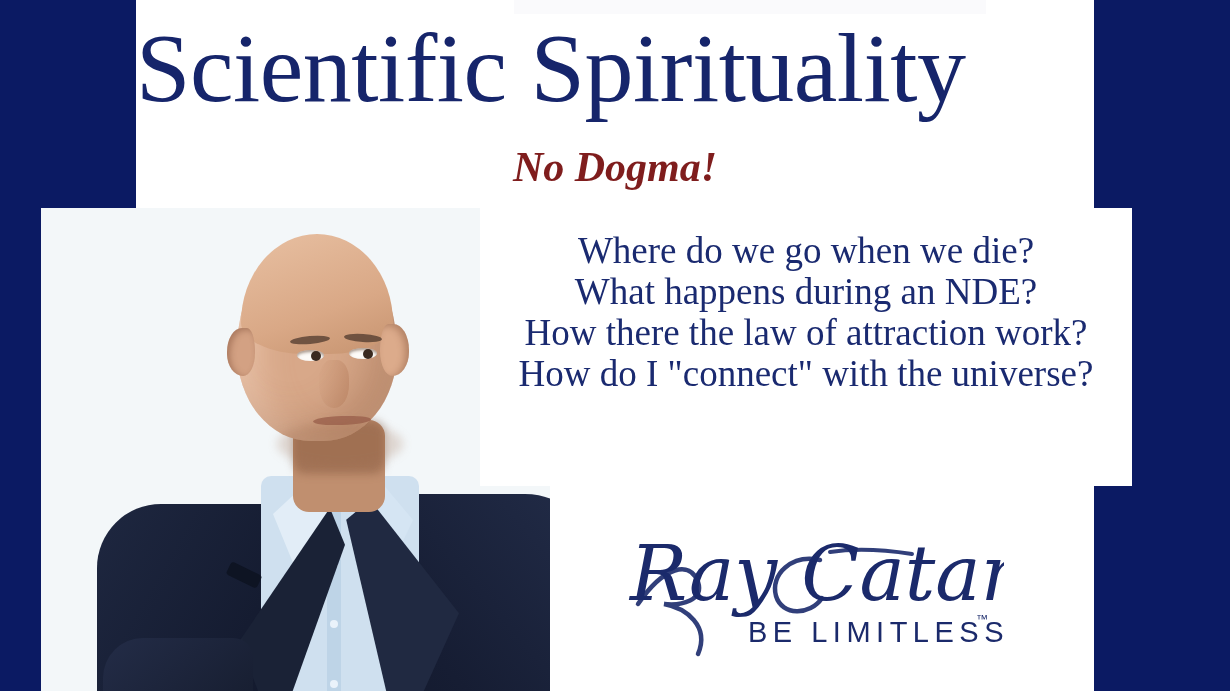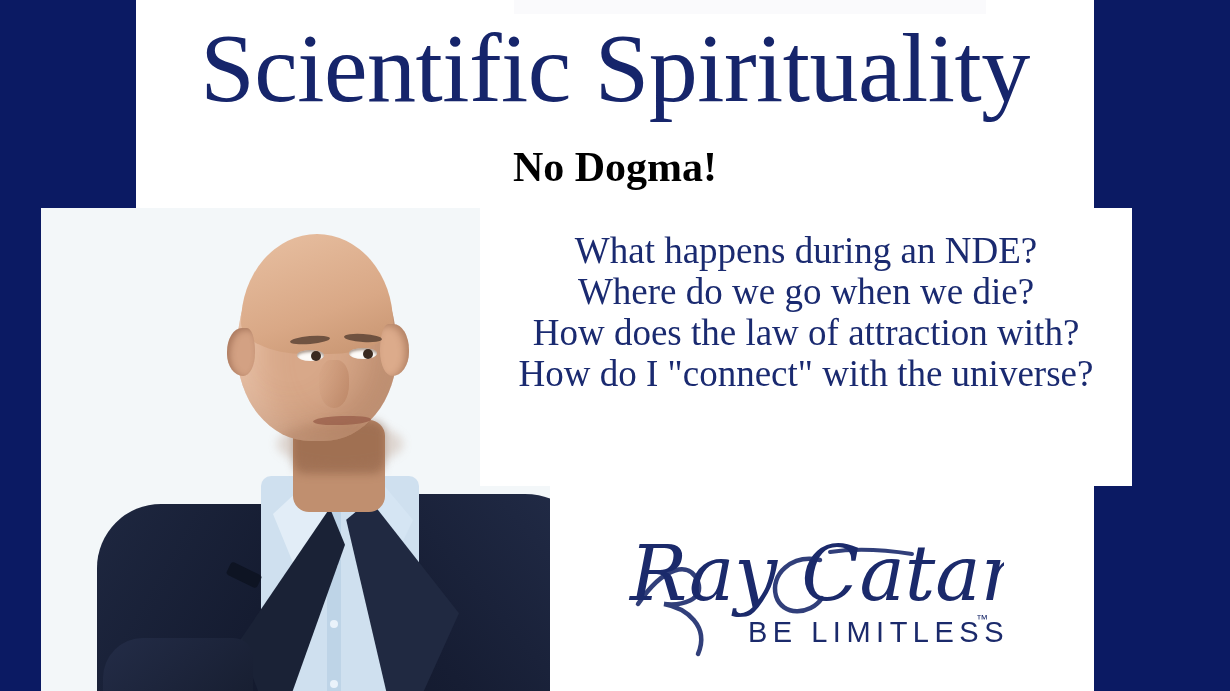--- a/index.html
+++ b/index.html
@@ -29,39 +29,40 @@
   
   .top-sliver {
     position:absolute;
     left:378px; top:0; width:472px; height:14px;
     background:#fafafc;
   }
 
   .title {
     position:absolute;
     left:0; right:0; top:16px;
-    text-align:center;
+    text-align:left;
     font-family:"Liberation Serif", serif;
     font-size:98px;
     line-height:1.08;
     font-weight:400;
     letter-spacing:-0.5px;
     color:#16256b;
     white-space:nowrap;
   }
 
   .subtitle {
     position:absolute;
     left:0; right:0; top:144px;
     text-align:center;
     font-family:"Liberation Serif", serif;
     font-size:42px;
     line-height:1.1;
     font-weight:700;
-    color:#000000;
+    color:#7f1d1d;
+    font-style:italic;
   }
 
   
   .photo-card {
     position:absolute;
     left:41px; top:208px; width:509px; height:483px;
     background:#f3f7f9;
     overflow:hidden;
   }
 
@@ -315,23 +316,23 @@
       <div class="p-mouth"></div>
       <div class="p-chin-shadow"></div>
 
       <div class="p-sleeve-l"></div>
 
     </div>
   </div>
 
   <div class="text-card">
     <div class="questions">
+      <span class="q-line">Where do we go when we die?</span>
       <span class="q-line">What happens during an NDE?</span>
-      <span class="q-line">Where do we go when we die?</span>
-      <span class="q-line">How does the law of attraction with?</span>
+      <span class="q-line">How there the law of attraction work?</span>
       <span class="q-line">How do I "connect" with the universe?</span>
     </div>
   </div>
 
   <div class="lower-white"></div>
 
   <div class="logo">
     <svg viewBox="0 0 380 160" xmlns="http://www.w3.org/2000/svg">
 
       <text class="logo-script" x="6" y="92">Ray Catania</text>

